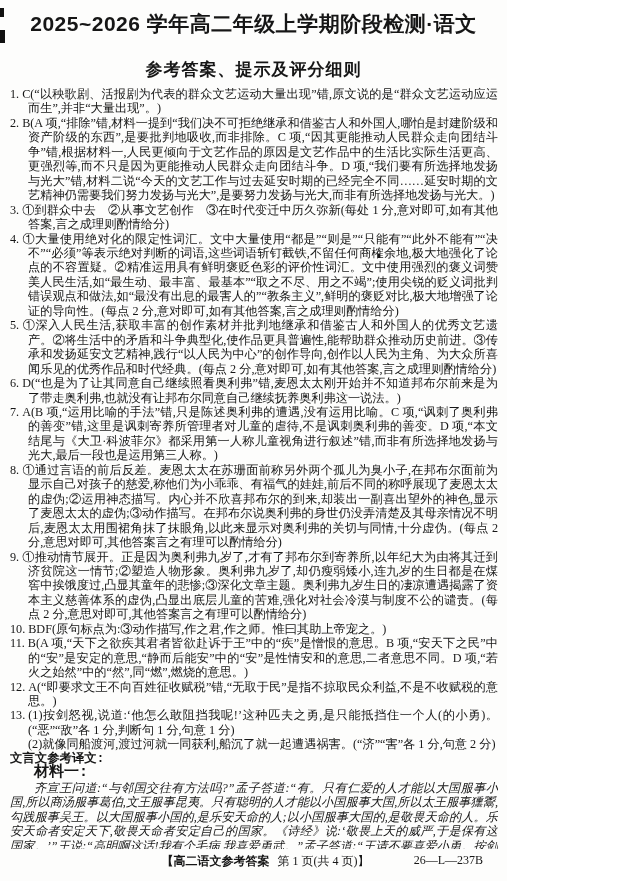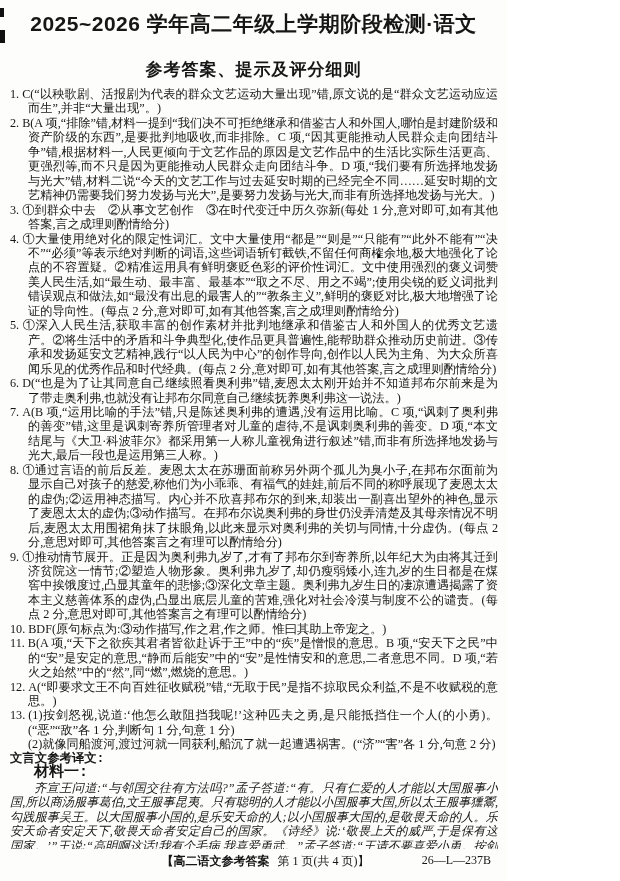--- a/index.html
+++ b/index.html
@@ -75,21 +75,21 @@
     white-space:nowrap;
     margin-left:12px;
   }
   .footer-center .fb{
     font-weight:bold;
     font-family:"Liberation Sans","DejaVu Sans",sans-serif;
   }
   .footer-center .fr{padding-left:8px;}
   .footer-code{
     position:absolute;
-    right:16px;
+    right:24px;
     white-space:nowrap;
     text-align:right;
   }
 </style>
 </head>
 <body>
 
 <div class="page">
   <div class="edge-mark m1"></div>
   <div class="edge-mark m2"></div>

